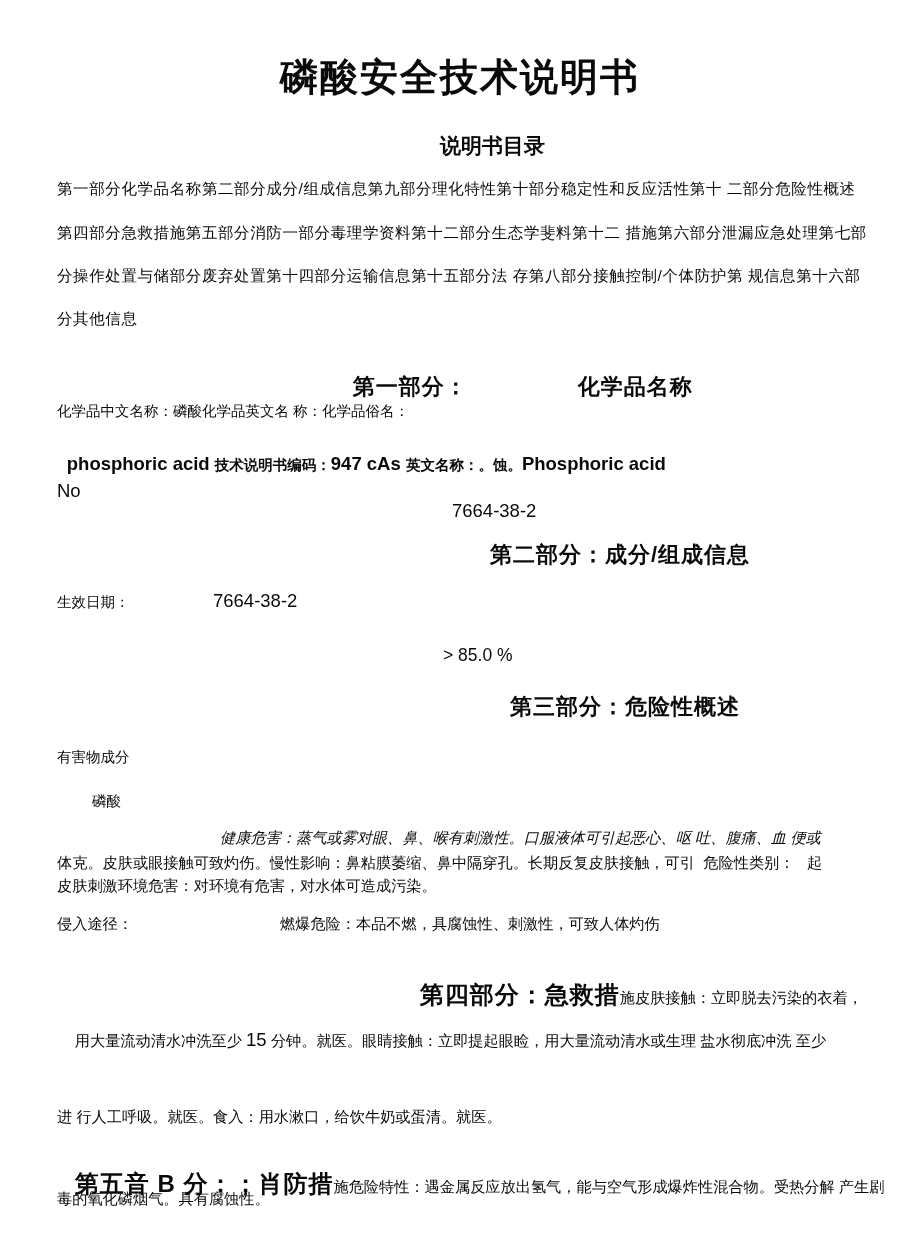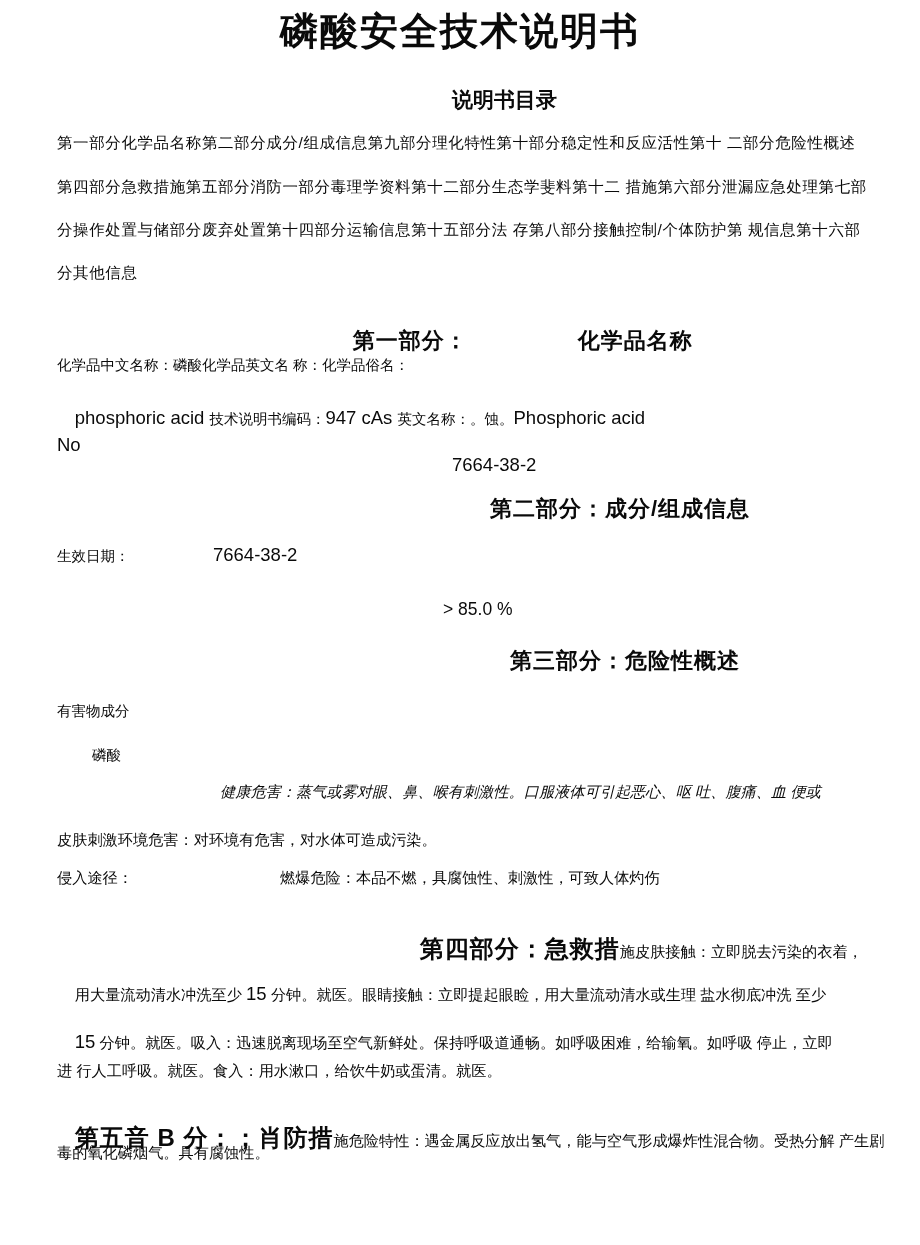--- a/index.html
+++ b/index.html
@@ -5,31 +5,31 @@
   html,body { margin:0; padding:0; background:#e8e8e8; }
   .page {
     position:relative;
     width:920px; height:1245px;
     margin:0 auto;
     background:#ffffff;
     color:#0a0a0a;
     font-family:"Liberation Sans", sans-serif;
     overflow:hidden;
   }
-  .abs { position:absolute; }
+  .abs { position:absolute;margin-top:46px; }
   .line { white-space:pre; }
 
   .doc-title {
     left:0; top:6px; width:100%;
     text-align:center;
     font-size:38px; font-weight:600;
     letter-spacing:2px;
   }
   .toc-heading {
-    left:452px; top:86px;
+    left:440px; top:86px;
     font-size:21px; font-weight:600;
   }
   .toc-line {
     left:57px;
     font-size:15.5px;
     letter-spacing:0.6px;
   }
   .h-sec {
     font-size:22px; font-weight:600;
     letter-spacing:1px;
@@ -53,55 +53,53 @@
   <div class="abs toc-line line" style="top:177px;">第四部分急救措施第五部分消防一部分毒理学资料第十二部分生态学斐料第十二 措施第六部分泄漏应急处理第七部</div>
   <div class="abs toc-line line" style="top:220px;">分操作处置与储部分废弃处置第十四部分运输信息第十五部分法 存第八部分接触控制/个体防护第 规信息第十六部</div>
   <div class="abs toc-line line" style="top:263px;">分其他信息</div>
 
   <div class="abs line cjk-sm" style="left:57px; top:356px;">化学品中文名称：磷酸化学品英文名 称：化学品俗名：</div>
 
   <div class="abs line" style="left:335px; top:308px;">
     <span class="h-sec">第一部分：</span><span style="display:inline-block; width:110px;"></span><span class="h-sec">化学品名称</span>
   </div>
 
-  <div class="abs line baseline-row" style="left:57px; top:389px;">
+  <div class="abs line baseline-row" style="left:49px; top:389px;font-weight:bold;">
     <span class="latin-lg">phosphoric acid </span><span class="cjk-sm">技术说明书编码：</span><span class="latin-lg">947 cAs </span><span class="cjk-sm">英文名称：。蚀。</span><span class="latin-lg">Phosphoric acid</span>
   </div>
 
   <div class="abs line latin-lg" style="left:57px; top:434px;">No</div>
   <div class="abs line latin-lg" style="left:452px; top:454px;">7664-38-2</div>
 
   <div class="abs line h-sec" style="left:490px; top:494px;">第二部分：成分/组成信息</div>
 
   <div class="abs line cjk-sm" style="left:57px; top:547px;">生效日期：</div>
   <div class="abs line latin-lg" style="left:213px; top:544px;">7664-38-2</div>
 
   <div class="abs line" style="left:443px; top:599px; font-size:17.5px;">&gt; 85.0 %</div>
 
   <div class="abs line h-sec" style="left:510px; top:646px;">第三部分：危险性概述</div>
 
   <div class="abs line cjk-sm" style="left:57px; top:702px;">有害物成分</div>
   <div class="abs line cjk-sm" style="left:92px; top:746px;">磷酸</div>
 
   <div class="abs hz-line" style="left:220px; top:782px;font-style:italic;">健康危害：蒸气或雾对眼、鼻、喉有刺激性。口服液体可引起恶心、呕 吐、腹痛、血 便或</div>
+  <div class="abs hz-line" style="left:57px; top:807px;">体克。皮肤或眼接触可致灼伤。慢性影响：鼻粘膜萎缩、鼻中隔穿孔。长期反复皮肤接触，可引  危险性类别：   起</div>
   <div class="abs hz-line" style="left:57px; top:830px;">皮肤刺激环境危害：对环境有危害，对水体可造成污染。</div>
 
   <div class="abs line body15" style="left:57px; top:868px;">侵入途径：</div>
   <div class="abs line body15" style="left:280px; top:868px;">燃爆危险：本品不燃，具腐蚀性、刺激性，可致人体灼伤</div>
 
   <div class="abs line baseline-row" style="left:402px; top:915px;">
     <span class="big-lead">第四部分：急救措</span><span class="body15">施皮肤接触：立即脱去污染的衣着，</span>
   </div>
 
   <div class="abs line baseline-row" style="left:57px; top:965px;">
     <span class="body15">用大量流动清水冲洗至少 </span><span class="latin-lg">15</span><span class="body15"> 分钟。就医。眼睛接触：立即提起眼睑，用大量流动清水或生理 盐水彻底冲洗 至少</span>
   </div>
-  <div class="abs line baseline-row" style="left:57px; top:1013px;">
-    <span class="latin-lg">15</span><span class="body15"> 分钟。就医。吸入：迅速脱离现场至空气新鲜处。保持呼吸道通畅。如呼吸困难，给输氧。如呼吸 停止，立即</span>
-  </div>
   <div class="abs line body15" style="left:57px; top:1061px;">进 行人工呼吸。就医。食入：用水漱口，给饮牛奶或蛋清。就医。</div>
 
   <div class="abs line baseline-row" style="left:57px; top:1104px;">
     <span class="big-lead">第五音 B 分：；肖防措</span><span class="body15">施危险特性：遇金属反应放出氢气，能与空气形成爆炸性混合物。受热分解 产生剧</span>
   </div>
   <div class="abs line body15" style="left:57px; top:1143px;">毒的氧化磷烟气。具有腐蚀性。</div>
 
 </div>
 
 </body></html>

